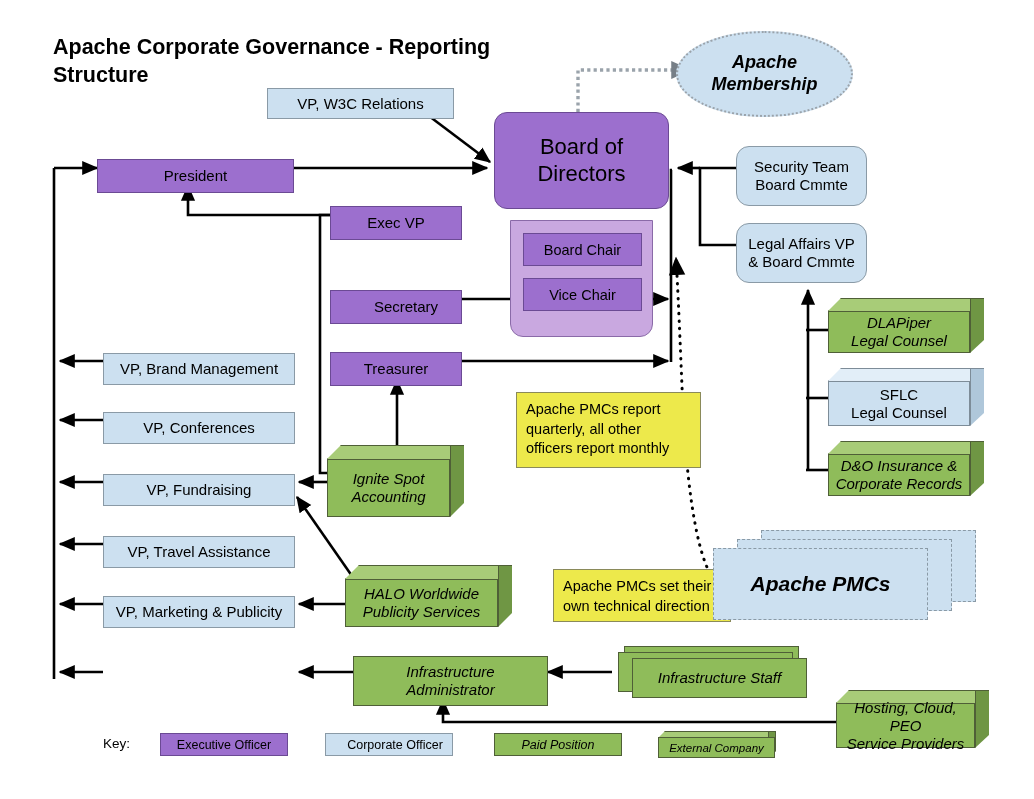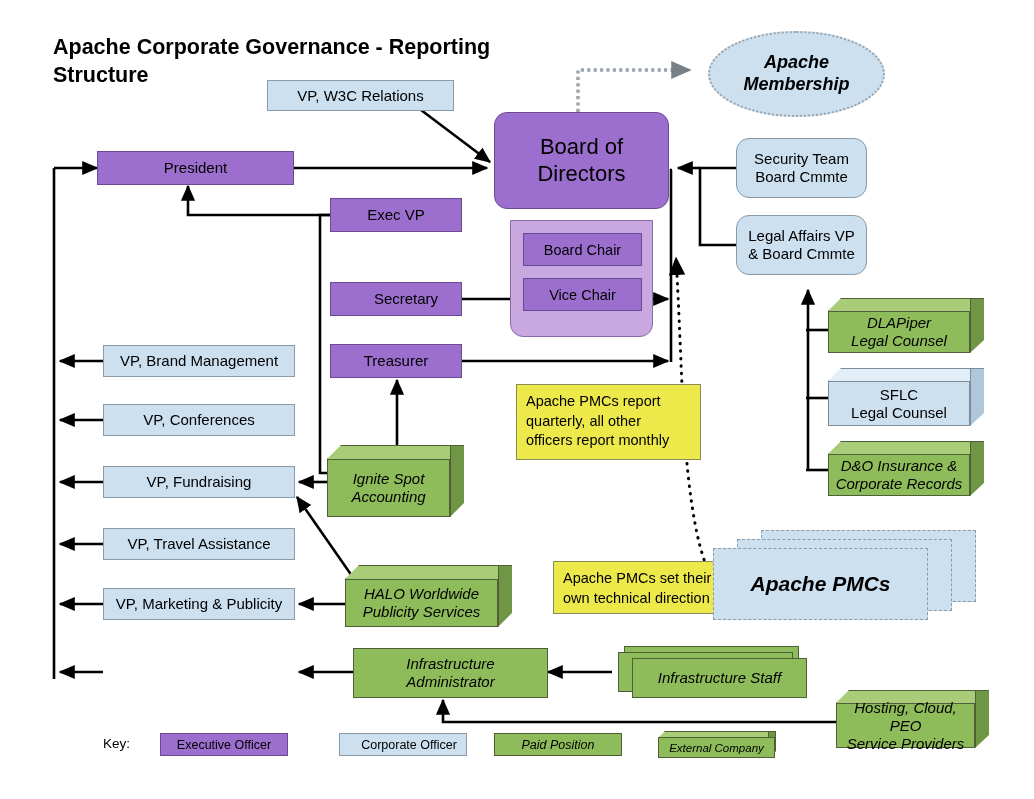--- a/index.html
+++ b/index.html
@@ -6,21 +6,21 @@
   html,body{margin:0;padding:0;background:#ffffff;}
   body{
     width:1034px;height:799px;position:relative;overflow:hidden;
     font-family:"Liberation Sans","DejaVu Sans",sans-serif;
     color:#000;
   }
   #stage{position:absolute;left:0;top:0;width:1034px;height:799px;}
   svg#wires{position:absolute;left:0;top:0;width:1034px;height:799px;}
 
   .node{position:absolute;box-sizing:border-box;display:flex;align-items:center;
-        justify-content:center;text-align:center;line-height:1.18;}
+        justify-content:center;text-align:center;line-height:1.18;margin-top:8px;}
 
   
   #title{
     position:absolute;left:53px;top:33px;width:500px;
     font-size:21.5px;font-weight:bold;line-height:1.32;text-align:left;
     white-space:pre-line;
   }
 
   
   .exec{background:#9C6FCE;border:1px solid #6b4a94;font-size:15px;}
@@ -47,21 +47,21 @@
     position:absolute;left:12px;width:119px;height:33px;
     background:#9C6FCE;border:1px solid #6b4a94;
     display:flex;align-items:center;justify-content:center;
     font-size:14.5px;box-sizing:border-box;
   }
   #chair-board{top:12px;}
   #chair-vice{top:57px;}
 
   
   #membership{
-    position:absolute;left:708px;top:31px;width:177px;height:86px;
+    position:absolute;left:676px;top:31px;width:177px;height:86px;
     background:#CCE0F0;border:2px dotted #9aa3ab;border-radius:50%;
     display:flex;align-items:center;justify-content:center;text-align:center;
     font-size:18px;font-style:italic;font-weight:bold;line-height:1.2;
     white-space:pre-line;box-sizing:border-box;
   }
 
   
   .note{
     background:#EDE94B;border:1px solid #8a8a5a;font-size:14.5px;
     text-align:left;justify-content:flex-start;padding:7px 9px;
@@ -294,21 +294,21 @@
 
   <div id="pmcs">
     <div class="doc d3"></div>
     <div class="doc d2"></div>
     <div class="doc d1">Apache PMCs</div>
   </div>
 
   <div id="legend">
     <div class="klabel">Key:</div>
     <div class="lg exec" style="left:57px;width:128px;">Executive Officer</div>
-    <div class="lg corp" style="left:236px;width:128px;padding-left:12px;">Corporate Officer</div>
+    <div class="lg corp" style="left:222px;width:128px;padding-left:12px;">Corporate Officer</div>
     <div class="lg paid" style="left:391px;width:128px;">Paid Position</div>
     <div class="lgiso" style="left:555px;">
       <div class="t"></div>
       <div class="s"></div>
       <div class="f">External Company</div>
     </div>
   </div>
 
 </div>
 

